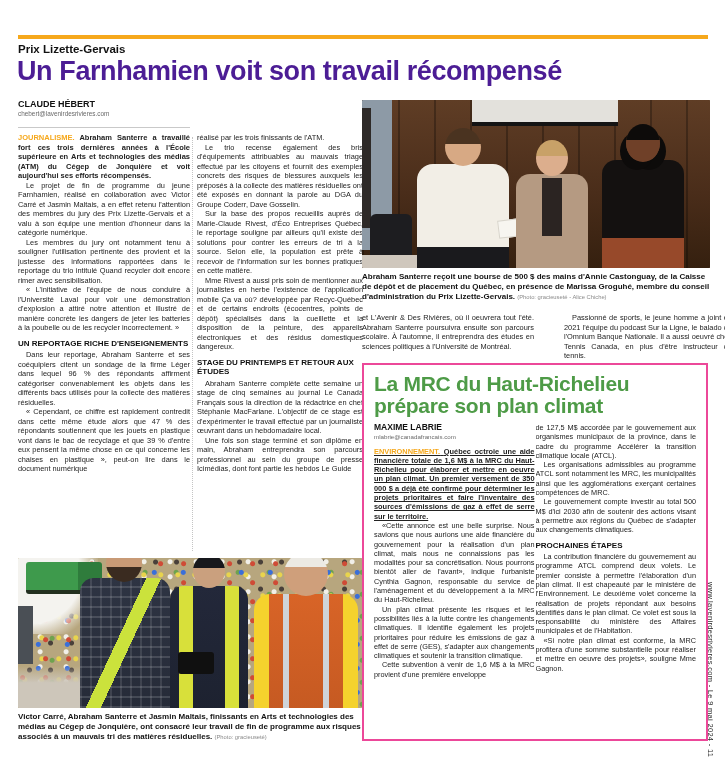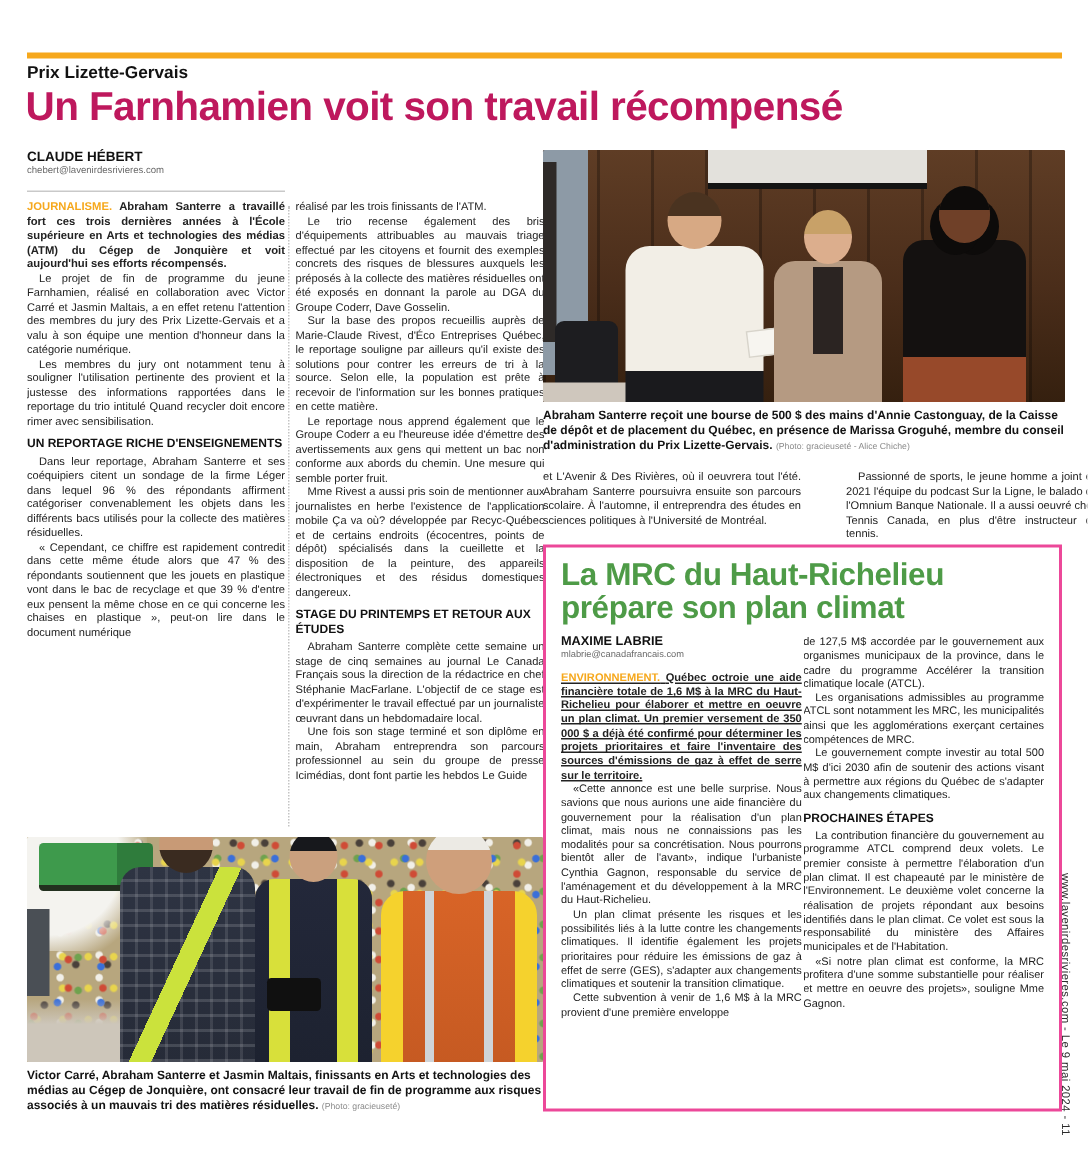--- a/index.html
+++ b/index.html
@@ -6,21 +6,21 @@
   html,body { margin:0; padding:0; background:#ffffff; }
   .page {
     position:relative; width:725px; height:776px; background:#ffffff;
     font-family:"Liberation Sans","DejaVu Sans",sans-serif; overflow:hidden;
     color:#222;
   }
   
   .topbar { position:absolute; left:18px; top:35px; width:690px; height:4px; background:#F6A81C; }
   .kicker { position:absolute; left:18px; top:43px; font-size:11.5px; font-weight:bold; color:#121212; }
   .headline { position:absolute; left:17px; top:56px; width:692px; margin:0;
-    font-size:27px; font-weight:bold; color:#be185d; letter-spacing:-0.4px; }
+    font-size:27px; font-weight:bold; color:#4c1d95; letter-spacing:-0.4px; }
   .byline { position:absolute; left:18px; top:99px; }
   .byline .author { font-size:9px; font-weight:bold; color:#111; }
   .byline .email  { font-size:6.4px; color:#6a6a6a; margin-top:1px; }
   .rule { position:absolute; left:18px; top:127px; width:172px; border-top:1px solid #c9c9c9; }
   
   .col { position:absolute; font-size:7.4px; line-height:9.5px; text-align:justify; overflow:hidden; }
   .col1 { left:18px;  top:133px; width:172px; height:424px; }
   .col2 { left:197px; top:133px; width:166px; height:424px; }
   .col3 { left:362px; top:313px; width:172px; height:50px; }
   .col4 { left:564px; top:313px; width:168px; height:50px; }
@@ -131,32 +131,32 @@
   <div class="byline">
     <div class="author">CLAUDE HÉBERT</div>
     <div class="email">chebert@lavenirdesrivieres.com</div>
   </div>
   <div class="rule"></div>
 
   <div class="col col1">
     <p class="lead"><span class="lead-label">JOURNALISME.</span> <span>Abraham Santerre a travaillé fort ces trois dernières années à l'École supérieure en Arts et technologies des médias (ATM) du Cégep de Jonquière et voit aujourd'hui ses efforts récompensés.</span></p>
     <p class="indent">Le projet de fin de programme du jeune Farnhamien, réalisé en collaboration avec Victor Carré et Jasmin Maltais, a en effet retenu l'attention des membres du jury des Prix Lizette-Gervais et a valu à son équipe une mention d'honneur dans la catégorie numérique.</p>
     <p class="indent">Les membres du jury ont notamment tenu à souligner l'utilisation pertinente des provient et la justesse des informations rapportées dans le reportage du trio intitulé Quand recycler doit encore rimer avec sensibilisation.</p>
+    <p class="indent">« L'initiative de l'équipe de nous conduire à l'Université Laval pour voir une démonstration d'explosion a attiré notre attention et illustré de manière concrète les dangers de jeter les batteries à la poubelle ou de les recycler incorrectement. »</p>
     <h3 class="subhead">UN REPORTAGE RICHE D'ENSEIGNEMENTS</h3>
     <p class="indent">Dans leur reportage, Abraham Santerre et ses coéquipiers citent un sondage de la firme Léger dans lequel 96 % des répondants affirment catégoriser convenablement les objets dans les différents bacs utilisés pour la collecte des matières résiduelles.</p>
     <p class="indent">« Cependant, ce chiffre est rapidement contredit dans cette même étude alors que 47 % des répondants soutiennent que les jouets en plastique vont dans le bac de recyclage et que 39 % d'entre eux pensent la même chose en ce qui concerne les chaises en plastique », peut-on lire dans le document numérique</p>
   </div>
 
   <div class="colrule"></div>
 
   <div class="col col2">
     <p>réalisé par les trois finissants de l'ATM.</p>
     <p class="indent">Le trio recense également des bris d'équipements attribuables au mauvais triage effectué par les citoyens et fournit des exemples concrets des risques de blessures auxquels les préposés à la collecte des matières résiduelles ont été exposés en donnant la parole au DGA du Groupe Coderr, Dave Gosselin.</p>
     <p class="indent">Sur la base des propos recueillis auprès de Marie-Claude Rivest, d'Éco Entreprises Québec, le reportage souligne par ailleurs qu'il existe des solutions pour contrer les erreurs de tri à la source. Selon elle, la population est prête à recevoir de l'information sur les bonnes pratiques en cette matière.</p>
-    <p class="indent">Le reportage nous apprend également que le Groupe Coderr a eu l'heureuse idée d'émettre des avertissements aux gens qui mettent un bac non conforme aux abords du chemin. Une mesure qui semble porter fruit.</p>
     <p class="indent">Mme Rivest a aussi pris soin de mentionner aux journalistes en herbe l'existence de l'application mobile Ça va où? développée par Recyc-Québec et de certains endroits (écocentres, points de dépôt) spécialisés dans la cueillette et la disposition de la peinture, des appareils électroniques et des résidus domestiques dangereux.</p>
     <h3 class="subhead">STAGE DU PRINTEMPS ET RETOUR AUX ÉTUDES</h3>
     <p class="indent">Abraham Santerre complète cette semaine un stage de cinq semaines au journal Le Canada Français sous la direction de la rédactrice en chef Stéphanie MacFarlane. L'objectif de ce stage est d'expérimenter le travail effectué par un journaliste œuvrant dans un hebdomadaire local.</p>
     <p class="indent">Une fois son stage terminé et son diplôme en main, Abraham entreprendra son parcours professionnel au sein du groupe de presse Icimédias, dont font partie les hebdos Le Guide</p>
   </div>
 
   <div class="photo photo-top">
     <div class="pt-wall"></div>
     <div class="pt-sidewall"></div>
     <div class="pt-door"></div>

